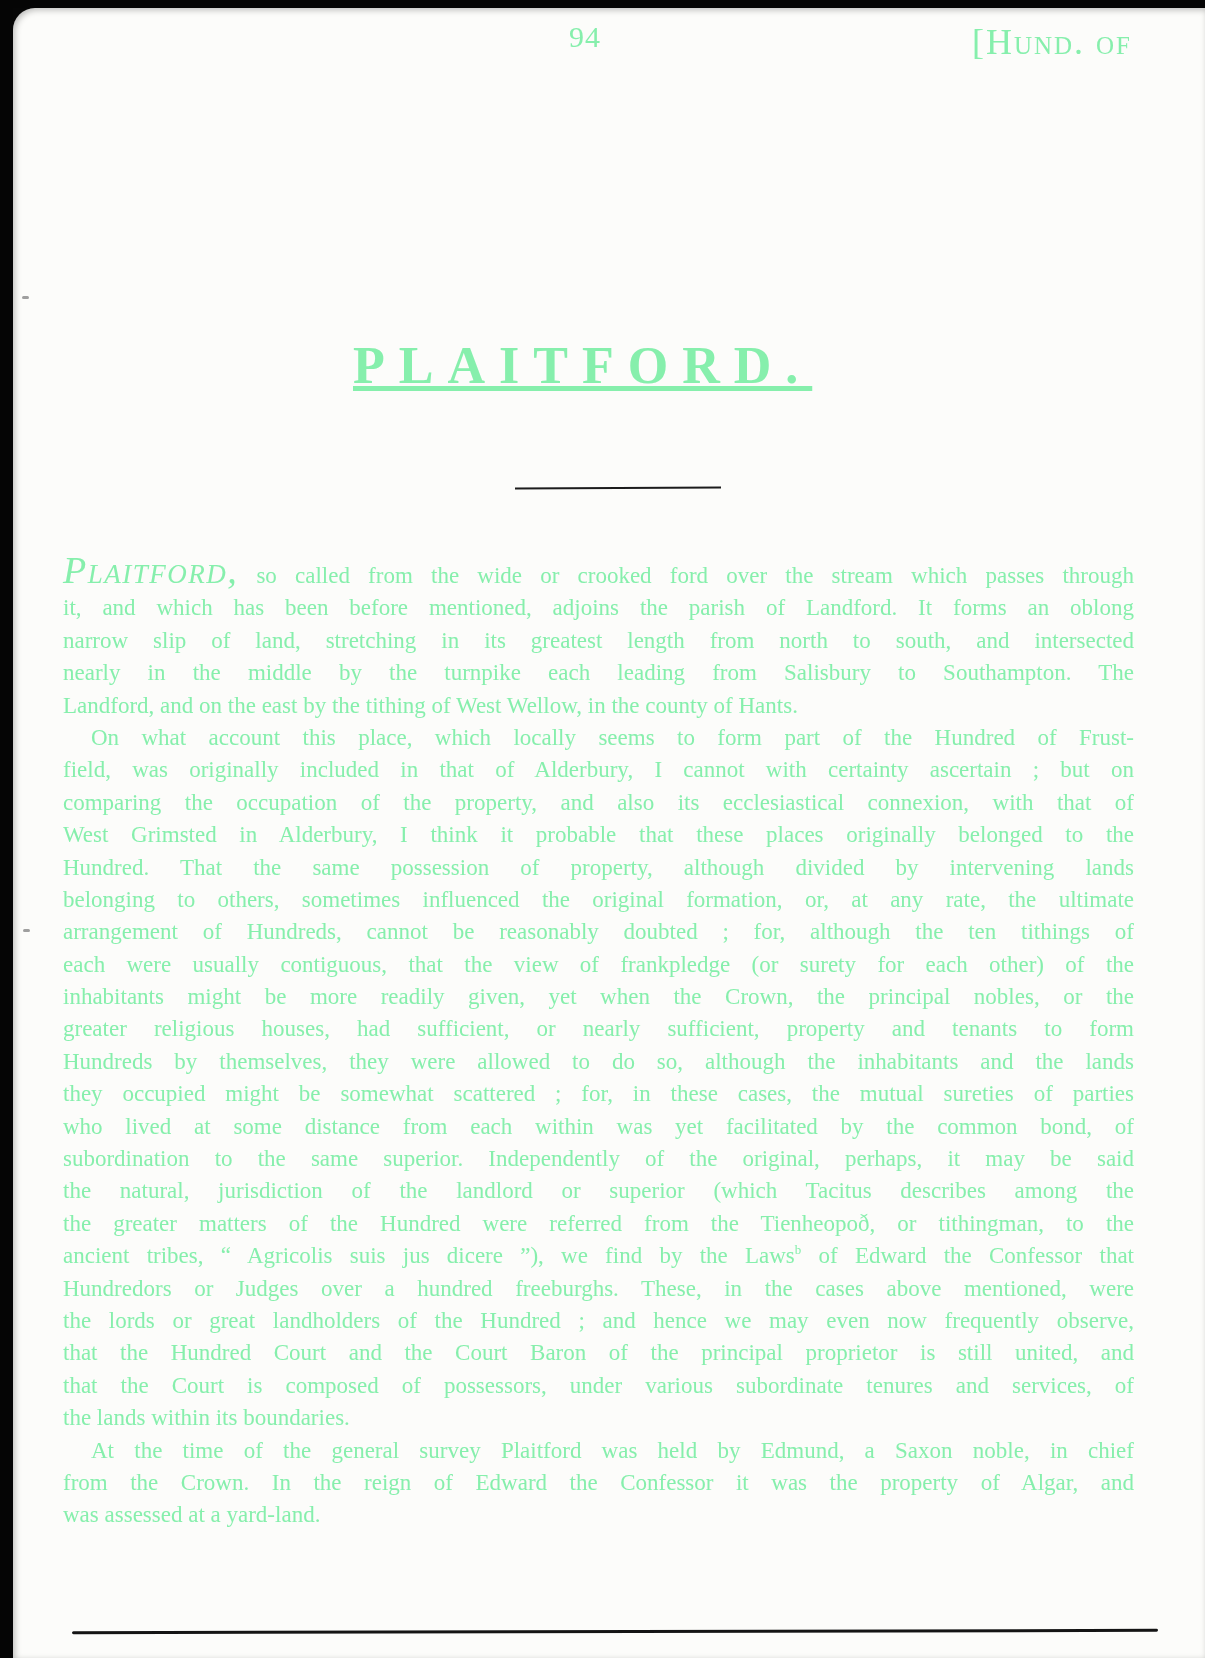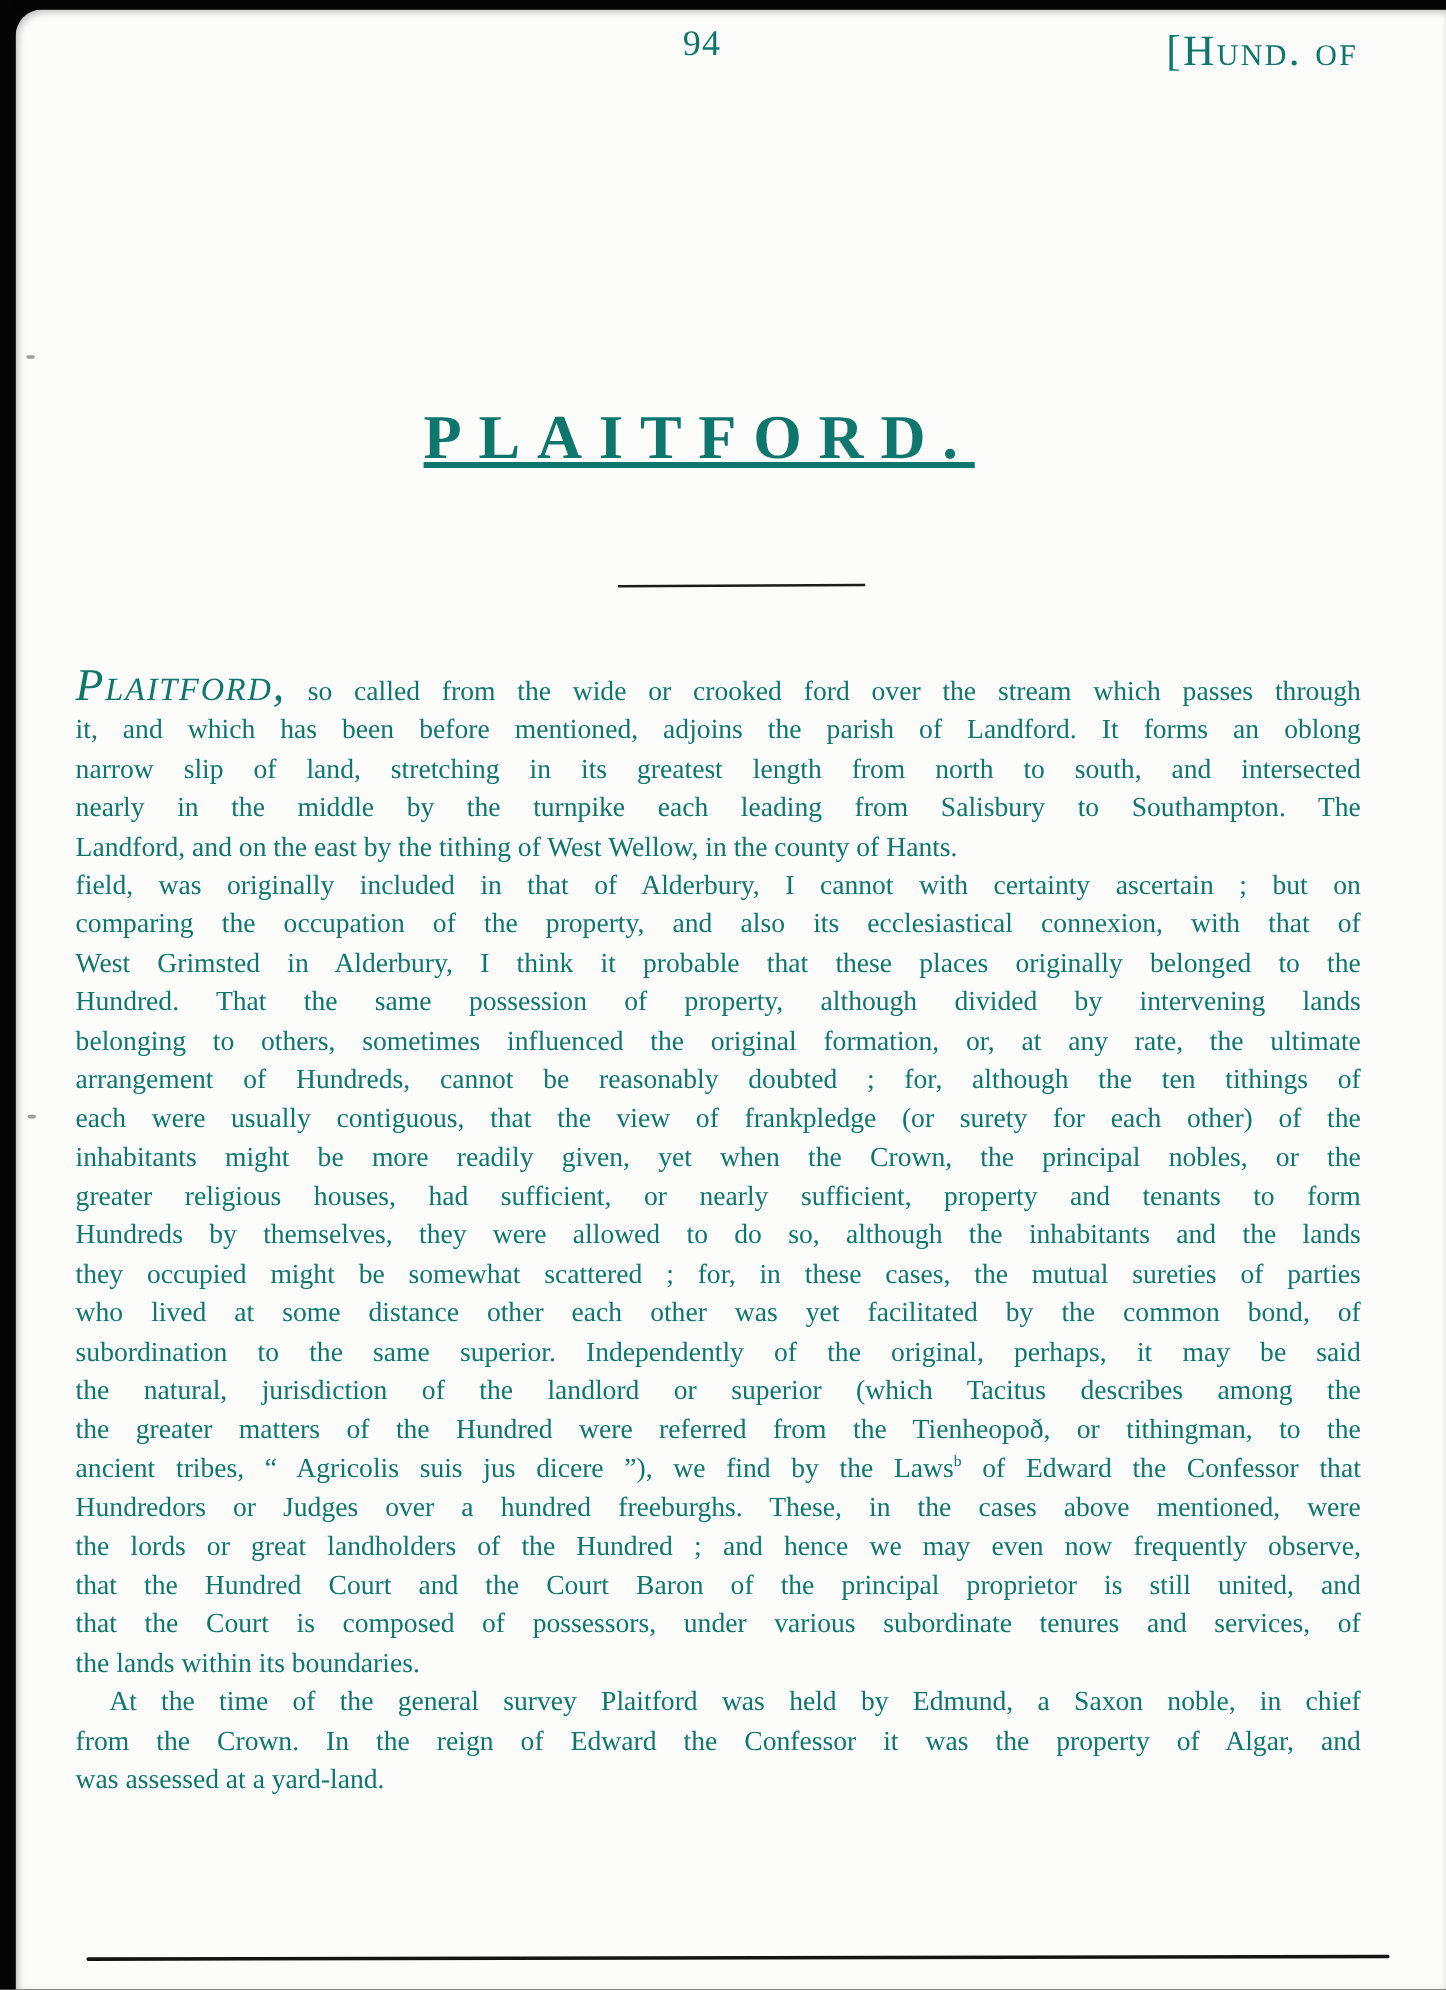--- a/index.html
+++ b/index.html
@@ -3,21 +3,21 @@
 <meta charset="utf-8">
 <style>
   html, body { margin: 0; padding: 0; }
   .screenshot {
     position: relative;
     width: 1205px;
     height: 1658px;
     background: #060606;
     overflow: hidden;
     font-family: "Liberation Serif", "DejaVu Serif", serif;
-    color: #0f766e;
+    color: #86efac;
   }
   .paper {
     position: absolute;
     left: 13px; top: 8px; right: 0; bottom: 0;
     background: #fcfcfa;
     border-top-left-radius: 22px;
     box-shadow: inset 2px 2px 6px rgba(0,0,0,0.25);
   }
   .pageno {
     position: absolute;
@@ -121,32 +121,33 @@
 
   <div class="doc-title">PLAITFORD.</div>
   <div class="title-rule"></div>
 
   <div class="body-text">
       <div class="line"><span class="lead">Plaitford,</span> so called from the wide or crooked ford over the stream which passes through</div>
       <div class="line">it, and which has been before mentioned, adjoins the parish of Landford. It forms an oblong</div>
       <div class="line">narrow slip of land, stretching in its greatest length from north to south, and intersected</div>
       <div class="line">nearly in the middle by the turnpike each leading from Salisbury to Southampton. The</div>
       <div class="line last">Landford, and on the east by the tithing of West Wellow, in the county of Hants.</div>
+      <div class="line indent">On what account this place, which locally seems to form part of the Hundred of Frust-</div>
       <div class="line">field, was originally included in that of Alderbury, I cannot with certainty ascertain ; but on</div>
       <div class="line">comparing the occupation of the property, and also its ecclesiastical connexion, with that of</div>
       <div class="line">West Grimsted in Alderbury, I think it probable that these places originally belonged to the</div>
       <div class="line">Hundred. That the same possession of property, although divided by intervening lands</div>
       <div class="line">belonging to others, sometimes influenced the original formation, or, at any rate, the ultimate</div>
       <div class="line">arrangement of Hundreds, cannot be reasonably doubted ; for, although the ten tithings of</div>
       <div class="line">each were usually contiguous, that the view of frankpledge (or surety for each other) of the</div>
       <div class="line">inhabitants might be more readily given, yet when the Crown, the principal nobles, or the</div>
       <div class="line">greater religious houses, had sufficient, or nearly sufficient, property and tenants to form</div>
       <div class="line">Hundreds by themselves, they were allowed to do so, although the inhabitants and the lands</div>
       <div class="line">they occupied might be somewhat scattered ; for, in these cases, the mutual sureties of parties</div>
-      <div class="line">who lived at some distance other each other was yet facilitated by the common bond, of</div>
+      <div class="line">who lived at some distance from each within was yet facilitated by the common bond, of</div>
       <div class="line">subordination to the same superior. Independently of the original, perhaps, it may be said</div>
       <div class="line">the natural, jurisdiction of the landlord or superior (which Tacitus describes among the</div>
       <div class="line">the greater matters of the Hundred were referred from the Tienheopoð, or tithingman, to the</div>
       <div class="line">ancient tribes, “ Agricolis suis jus dicere ”), we find by the Laws<sup>b</sup> of Edward the Confessor that</div>
       <div class="line">Hundredors or Judges over a hundred freeburghs. These, in the cases above mentioned, were</div>
       <div class="line">the lords or great landholders of the Hundred ; and hence we may even now frequently observe,</div>
       <div class="line">that the Hundred Court and the Court Baron of the principal proprietor is still united, and</div>
       <div class="line">that the Court is composed of possessors, under various subordinate tenures and services, of</div>
       <div class="line last">the lands within its boundaries.</div>
       <div class="line indent">At the time of the general survey Plaitford was held by Edmund, a Saxon noble, in chief</div>

